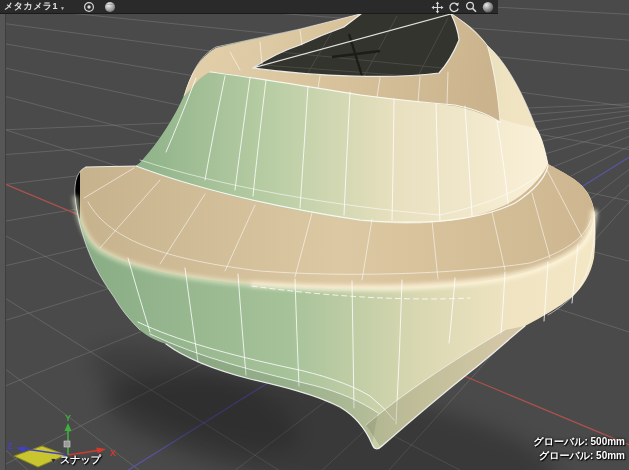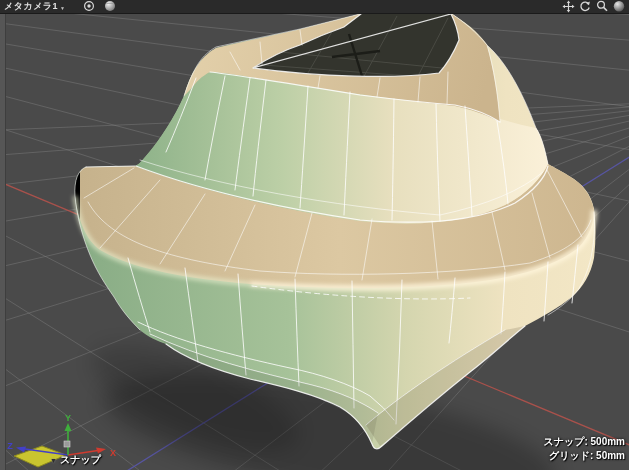--- a/index.html
+++ b/index.html
@@ -1,20 +1,20 @@
 <!DOCTYPE html>
 <html style="--bg: #4a4a4a; --grid_line: #858585; --axis_x: #b4524b; --axis_z: #5956aa; --toolbar_bg: #2a2a2a; --toolbar_text: #e2e2e2; --label_text: #ffffff; --model_green: #9abd94; --model_cream: #f6e8c8; --model_tan: #d7c19c; --hole_dark: #33342d; --wire: #ffffff; --gizmo_x: #d03b2f; --gizmo_y: #3fae3c; --gizmo_z: #4340c8; --plane_yellow: #c9c52f;"><head>
 <meta charset="utf-8">
 <style>
   html,body{margin:0;padding:0;background:#222;}
   .stage{position:relative;width:629px;height:470px;overflow:hidden;background:var(--bg,#4a4a4a);
          font-family:"Liberation Sans","DejaVu Sans",sans-serif;}
   
-  .toolbar{position:absolute;left:0;top:0;width:629px;height:13px;background:var(--toolbar_bg,#2a2a2a);
-           border-bottom:1px solid #1a1a1a;display:flex;align-items:flex-start;z-index:30;
+  .toolbar{position:absolute;left:0;top:0;width:498px;height:13px;background:var(--toolbar_bg,#2a2a2a);
+           border-bottom:1px solid #1a1a1a;display:flex;align-items:flex-end;z-index:30;
            color:var(--toolbar_text,#e2e2e2);font-size:9px;font-weight:bold;}
   .cam-label{margin-left:4px;letter-spacing:0.5px;cursor:default;display:flex;align-items:center;gap:2px;}
   .cam-caret{font-size:5px;color:#c0c0c0;margin-top:2px;}
   .tb-icon{width:14px;height:12px;display:flex;align-items:center;justify-content:center;}
   .tb-left{margin-left:16px;display:flex;gap:7px;}
   .tb-right{margin-left:auto;margin-right:3px;display:flex;gap:3px;}
   
   .viewport{position:absolute;left:0;top:0;width:629px;height:470px;}
   svg{display:block;}
   .wire{stroke:var(--wire,#fff);fill:none;stroke-width:1;stroke-opacity:.8;stroke-linecap:round;}
@@ -296,17 +296,17 @@
         <line x1="68" y1="455" x2="68" y2="430" style="stroke:var(--gizmo_y)" stroke-width="1.6"></line>
         <polygon points="68,423 64.5,431 71.5,431" style="fill:var(--gizmo_y)"></polygon>
         <rect x="64" y="441" width="6" height="6" fill="#9a9a9a" stroke="#cfcfcf" stroke-width=".6"></rect>
         <text x="68" y="421" text-anchor="middle" font-size="9" font-weight="bold" style="fill:var(--gizmo_y)">Y</text>
         <text x="113" y="456" text-anchor="middle" font-size="9" font-weight="bold" style="fill:var(--gizmo_x)">X</text>
         <text x="10" y="449" text-anchor="middle" font-size="9" font-weight="bold" style="fill:var(--gizmo_z)">Z</text>
       </g>
     </svg>
 
     <div class="ov lbl-global"><span class="tri">▼</span><span>スナップ</span></div>
-    <div class="ov lbl-grid">スナップ: 500mm</div>
-    <div class="ov lbl-snap">グリッド: 50mm</div>
+    <div class="ov lbl-grid">グローバル: 500mm</div>
+    <div class="ov lbl-snap">グローバル: 50mm</div>
     <div class="left-strip"></div>
   </div>
 </div>
 
 </body></html>

